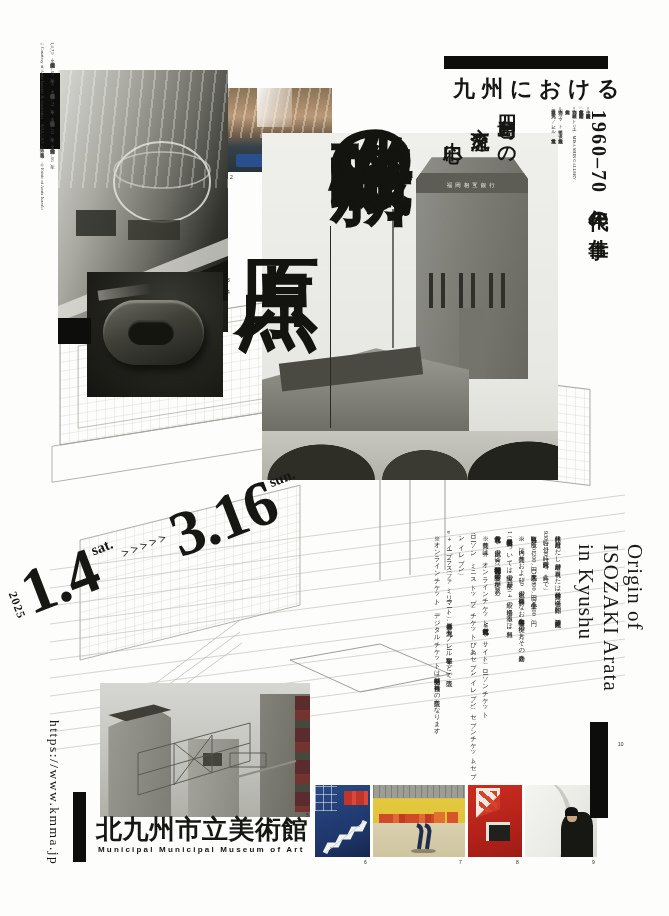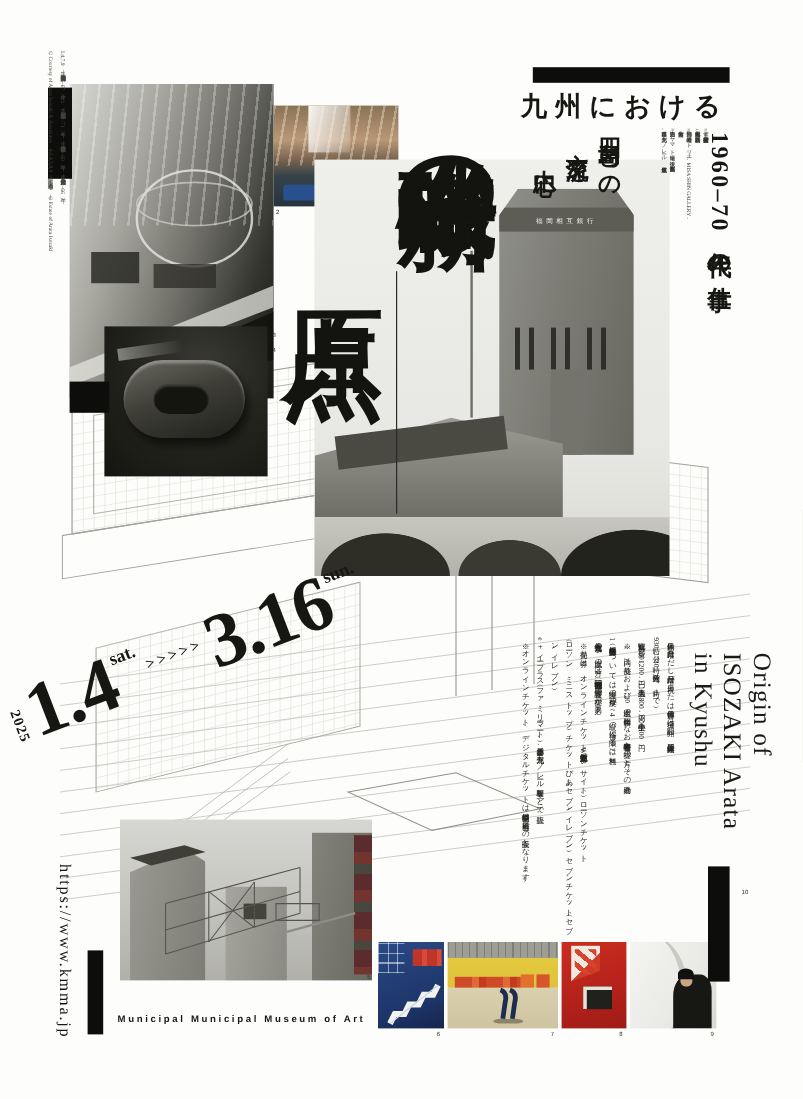--- a/index.html
+++ b/index.html
@@ -7,21 +7,21 @@
     font-family:"Liberation Serif","DejaVu Serif",serif;color:#161613;}
   .abs{position:absolute;}
   .vert{writing-mode:vertical-rl;text-orientation:mixed;}
   .ph{position:absolute;overflow:hidden;}
   .blackbar{position:absolute;background:#0d0d0b;}
   .label-num{position:absolute;font-size:5px;color:#2c2c28;font-family:"Liberation Sans",sans-serif;z-index:6;}
   .title-col{writing-mode:vertical-rl;font-weight:700;color:#131310;z-index:5;letter-spacing:3px;}
   #title-right{left:330px;top:66px;font-size:84px;line-height:1.0;}
   #title-left{left:234px;top:191px;font-size:86px;line-height:1.0;}
   #headline-bar{left:444px;top:56px;width:164px;height:13px;z-index:4;}
-  #region-line{left:434px;top:74px;font-size:22px;letter-spacing:6.5px;font-weight:600;z-index:5;white-space:nowrap;}
+  #region-line{left:453px;top:74px;font-size:22px;letter-spacing:6.5px;font-weight:600;z-index:5;white-space:nowrap;}
   #era-col{left:586px;top:110px;font-size:20px;letter-spacing:2px;font-weight:600;z-index:5;}
   .focus-col{position:absolute;writing-mode:vertical-rl;font-size:19px;letter-spacing:3px;font-weight:600;z-index:5;}
   #credits{left:549px;top:106px;height:102px;writing-mode:vertical-rl;z-index:5;}
   #credits p{margin:0;font-size:4.5px;line-height:1.55;color:#33332f;}
   #side-captions{left:36px;top:42px;height:402px;writing-mode:vertical-rl;z-index:5;}
   #side-captions p{margin:0;font-size:4.6px;line-height:2.3;color:#44443f;}
   #date-block{left:36px;top:566px;width:352px;display:flex;align-items:flex-end;
     transform:rotate(-21deg);transform-origin:14px 108px;z-index:5;white-space:nowrap;}
   #date-block .yr{writing-mode:vertical-rl;font-size:12px;letter-spacing:1px;margin:0 3px 4px 0;font-weight:600;}
   #date-block .big{font-size:64px;line-height:0.78;font-weight:600;letter-spacing:-1px;}
@@ -214,20 +214,21 @@
         <path d="M38 112 L150 78 M38 92 L150 60 M38 112 V70 M74 102 V60 M112 90 V52 M150 78 V40"></path>
         <path d="M38 70 L150 40 M74 60 L112 90 M74 102 L112 52"></path>
         <path d="M130 70 h36 v14 h-36 z"></path>
       </g>
       <path d="M130 96 L196 78" stroke="#8e8e86" stroke-width="2"></path>
     </svg>
   </div>
 
   <div class="blackbar" style="left:73px;top:792px;width:13px;height:70px;z-index:3;"></div>
   <div class="abs vert" id="url-vert">https://www.kmma.jp</div>
+  <div class="abs" id="venue-ja">北九州市立美術館</div>
   <div class="abs" id="venue-en">Municipal Municipal Museum of Art</div>
 
   <div class="ph" style="left:315px;top:785px;width:55px;height:72px;z-index:2;background:linear-gradient(160deg,#2a4a86 0%,#1d3569 70%,#15264d 100%);">
     <div style="position:absolute;right:4%;top:8%;width:44%;height:20%;
          background:repeating-linear-gradient(90deg,#c03529 0 8px,#d8493a 8px 12px);"></div>
     <div style="position:absolute;left:0;top:0;width:40%;height:36%;
          background:repeating-linear-gradient(0deg,rgba(255,255,255,.5) 0 1px,rgba(0,0,0,0) 1px 8px),
                     repeating-linear-gradient(90deg,rgba(255,255,255,.5) 0 1px,rgba(0,0,0,0) 1px 8px);"></div>
     <svg width="55" height="72" viewBox="0 0 55 72" style="position:absolute;left:0;top:0;">
       <path d="M10 68 L14 60 H22 L26 52 H34 L38 44 H46 L50 36" stroke="#f2f2ee" stroke-width="5" fill="none"></path>

